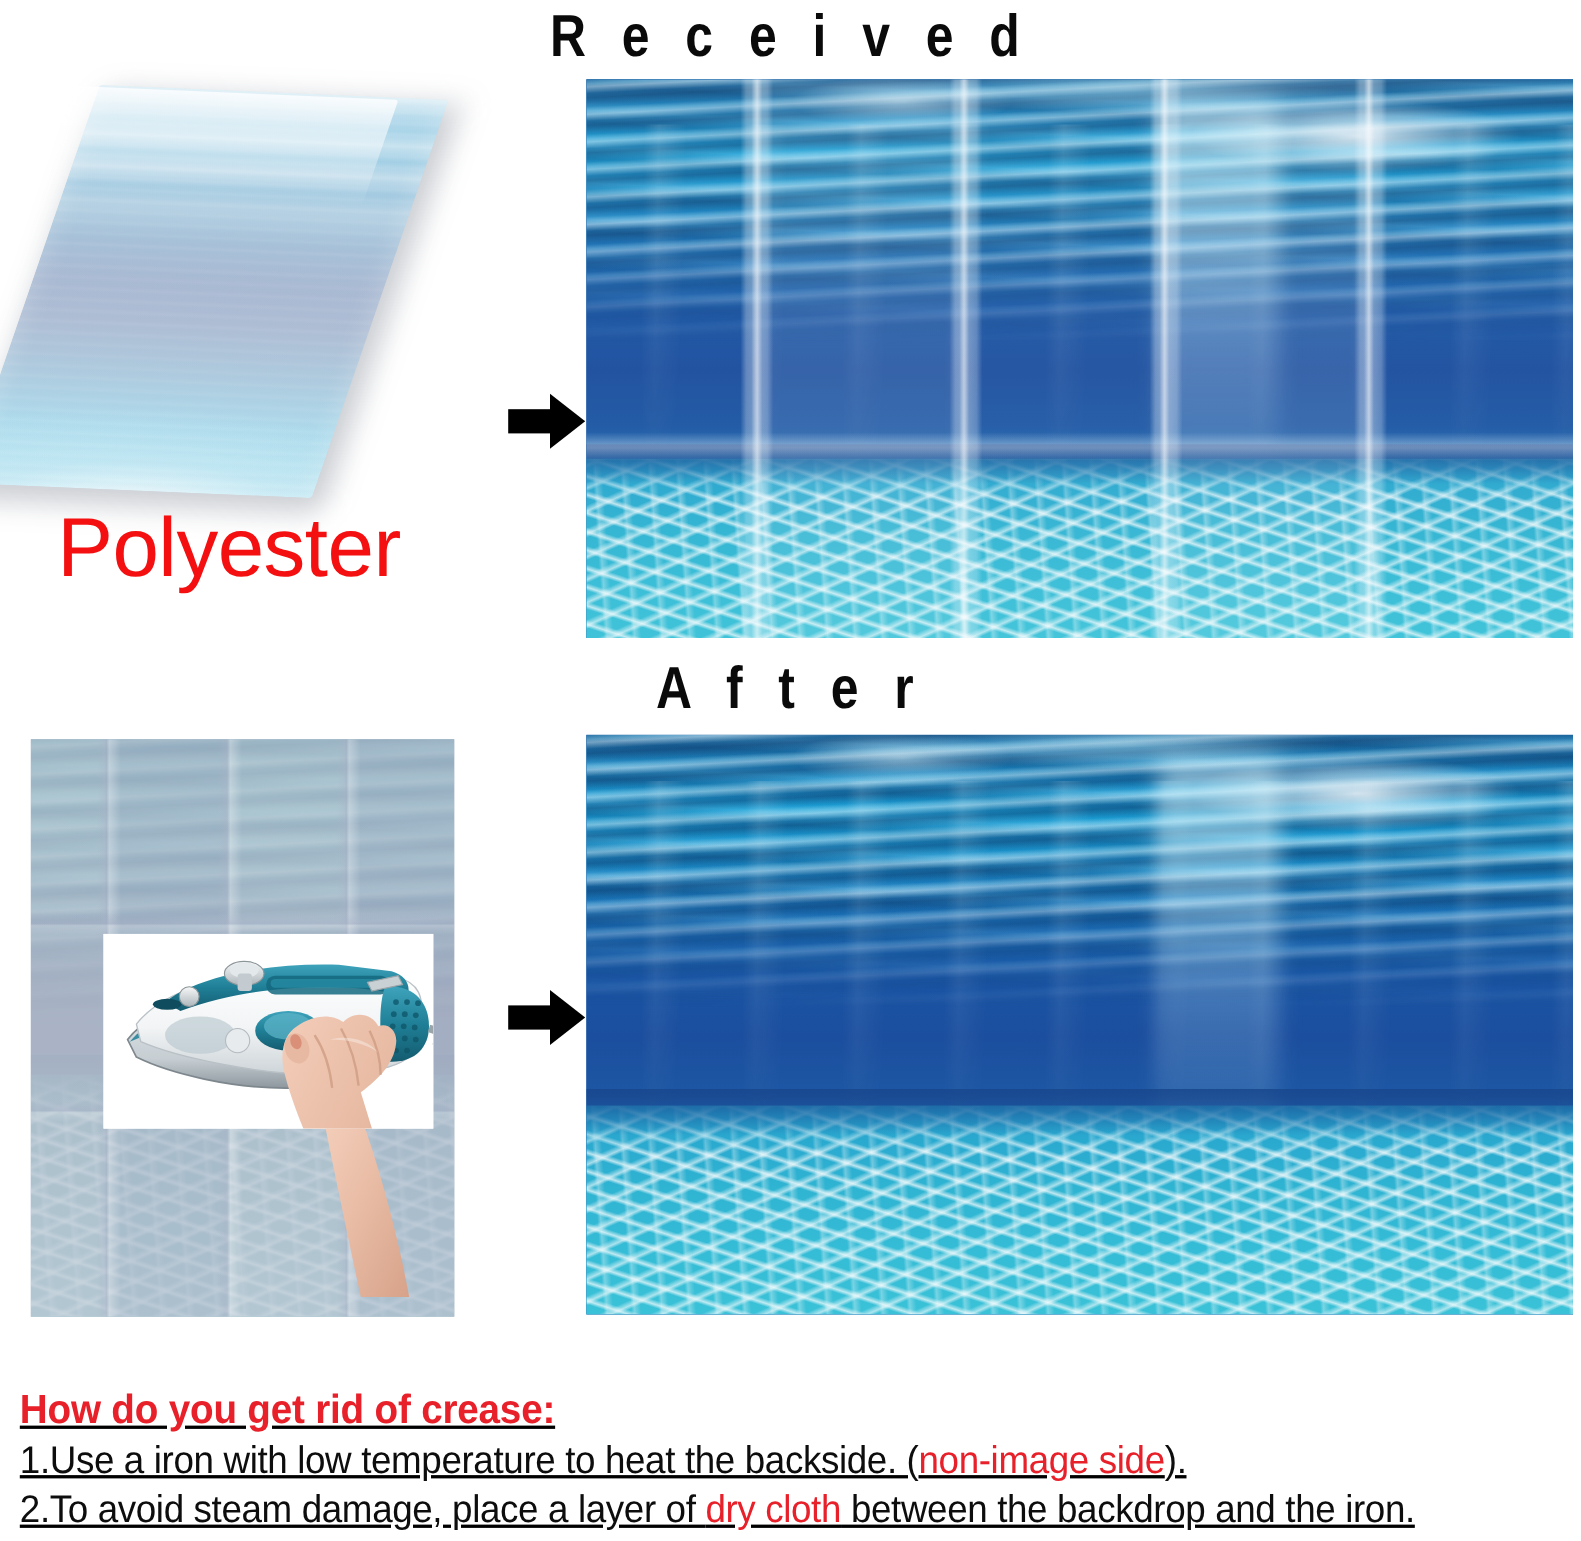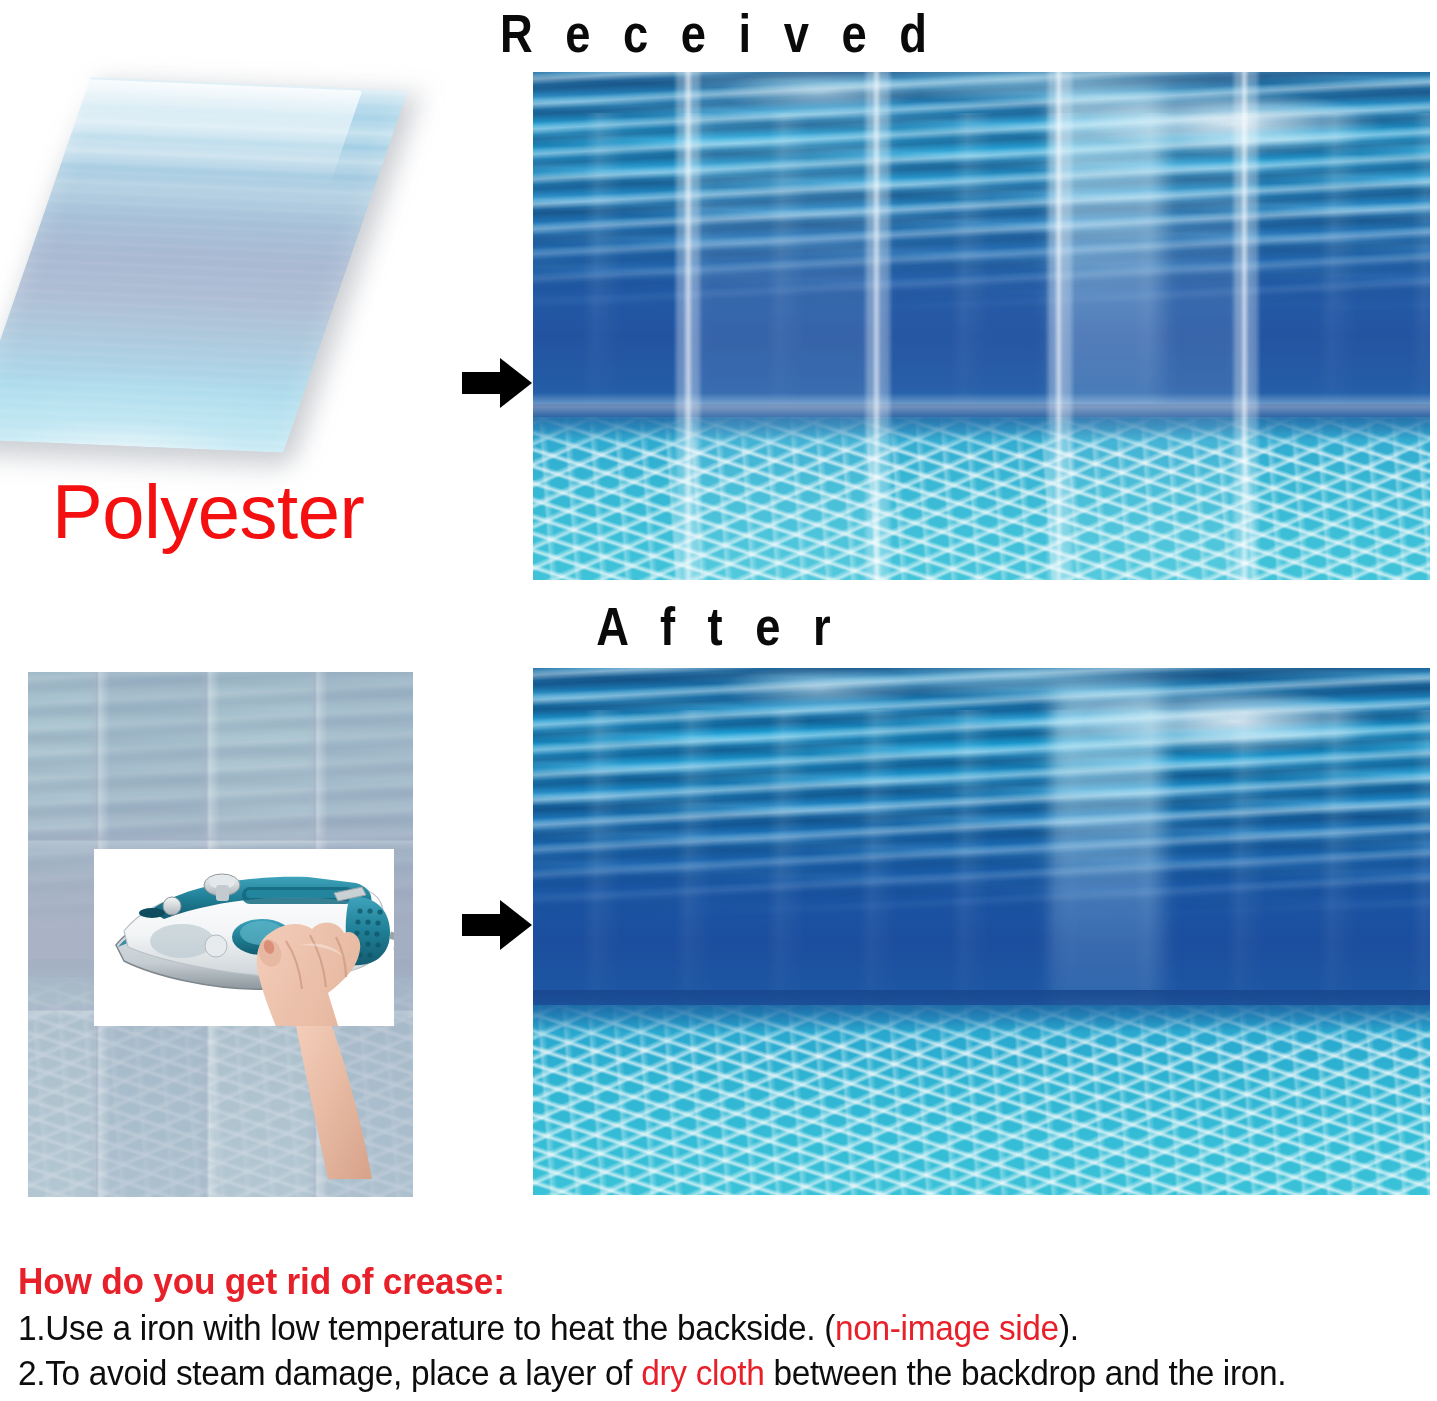--- a/index.html
+++ b/index.html
@@ -120,21 +120,20 @@
   #polyester-label {
     position: absolute;
     left: 52px; top: 458px;
     font-family: "Liberation Sans", sans-serif;
     font-size: 76px;
     line-height: 82px;
     color: #f41010;
     letter-spacing: -0.5px;
     white-space: nowrap;
     z-index: 6;
-    margin-top: 13px;
   }
 
   
   .arrow {
     position: absolute;
     z-index: 5;
   }
   .arrow .shaft {
     position: absolute;
     left: 0; top: 14px;
@@ -382,20 +381,21 @@
     z-index: 4;
     overflow: visible;
   }
   #iron-svg { display: block; }
 
   
   #instructions {
     position: absolute;
     left: 18px; top: 1258px;
     width: 1410px;
+    text-decoration: underline;
   }
   #instr-heading {
     font-family: "Liberation Sans", sans-serif;
     font-weight: bold;
     font-size: 37px;
     line-height: 47px;
     color: #e8202a;
     letter-spacing: -0.2px;
     transform: scaleX(0.95);
     transform-origin: 0 50%;

